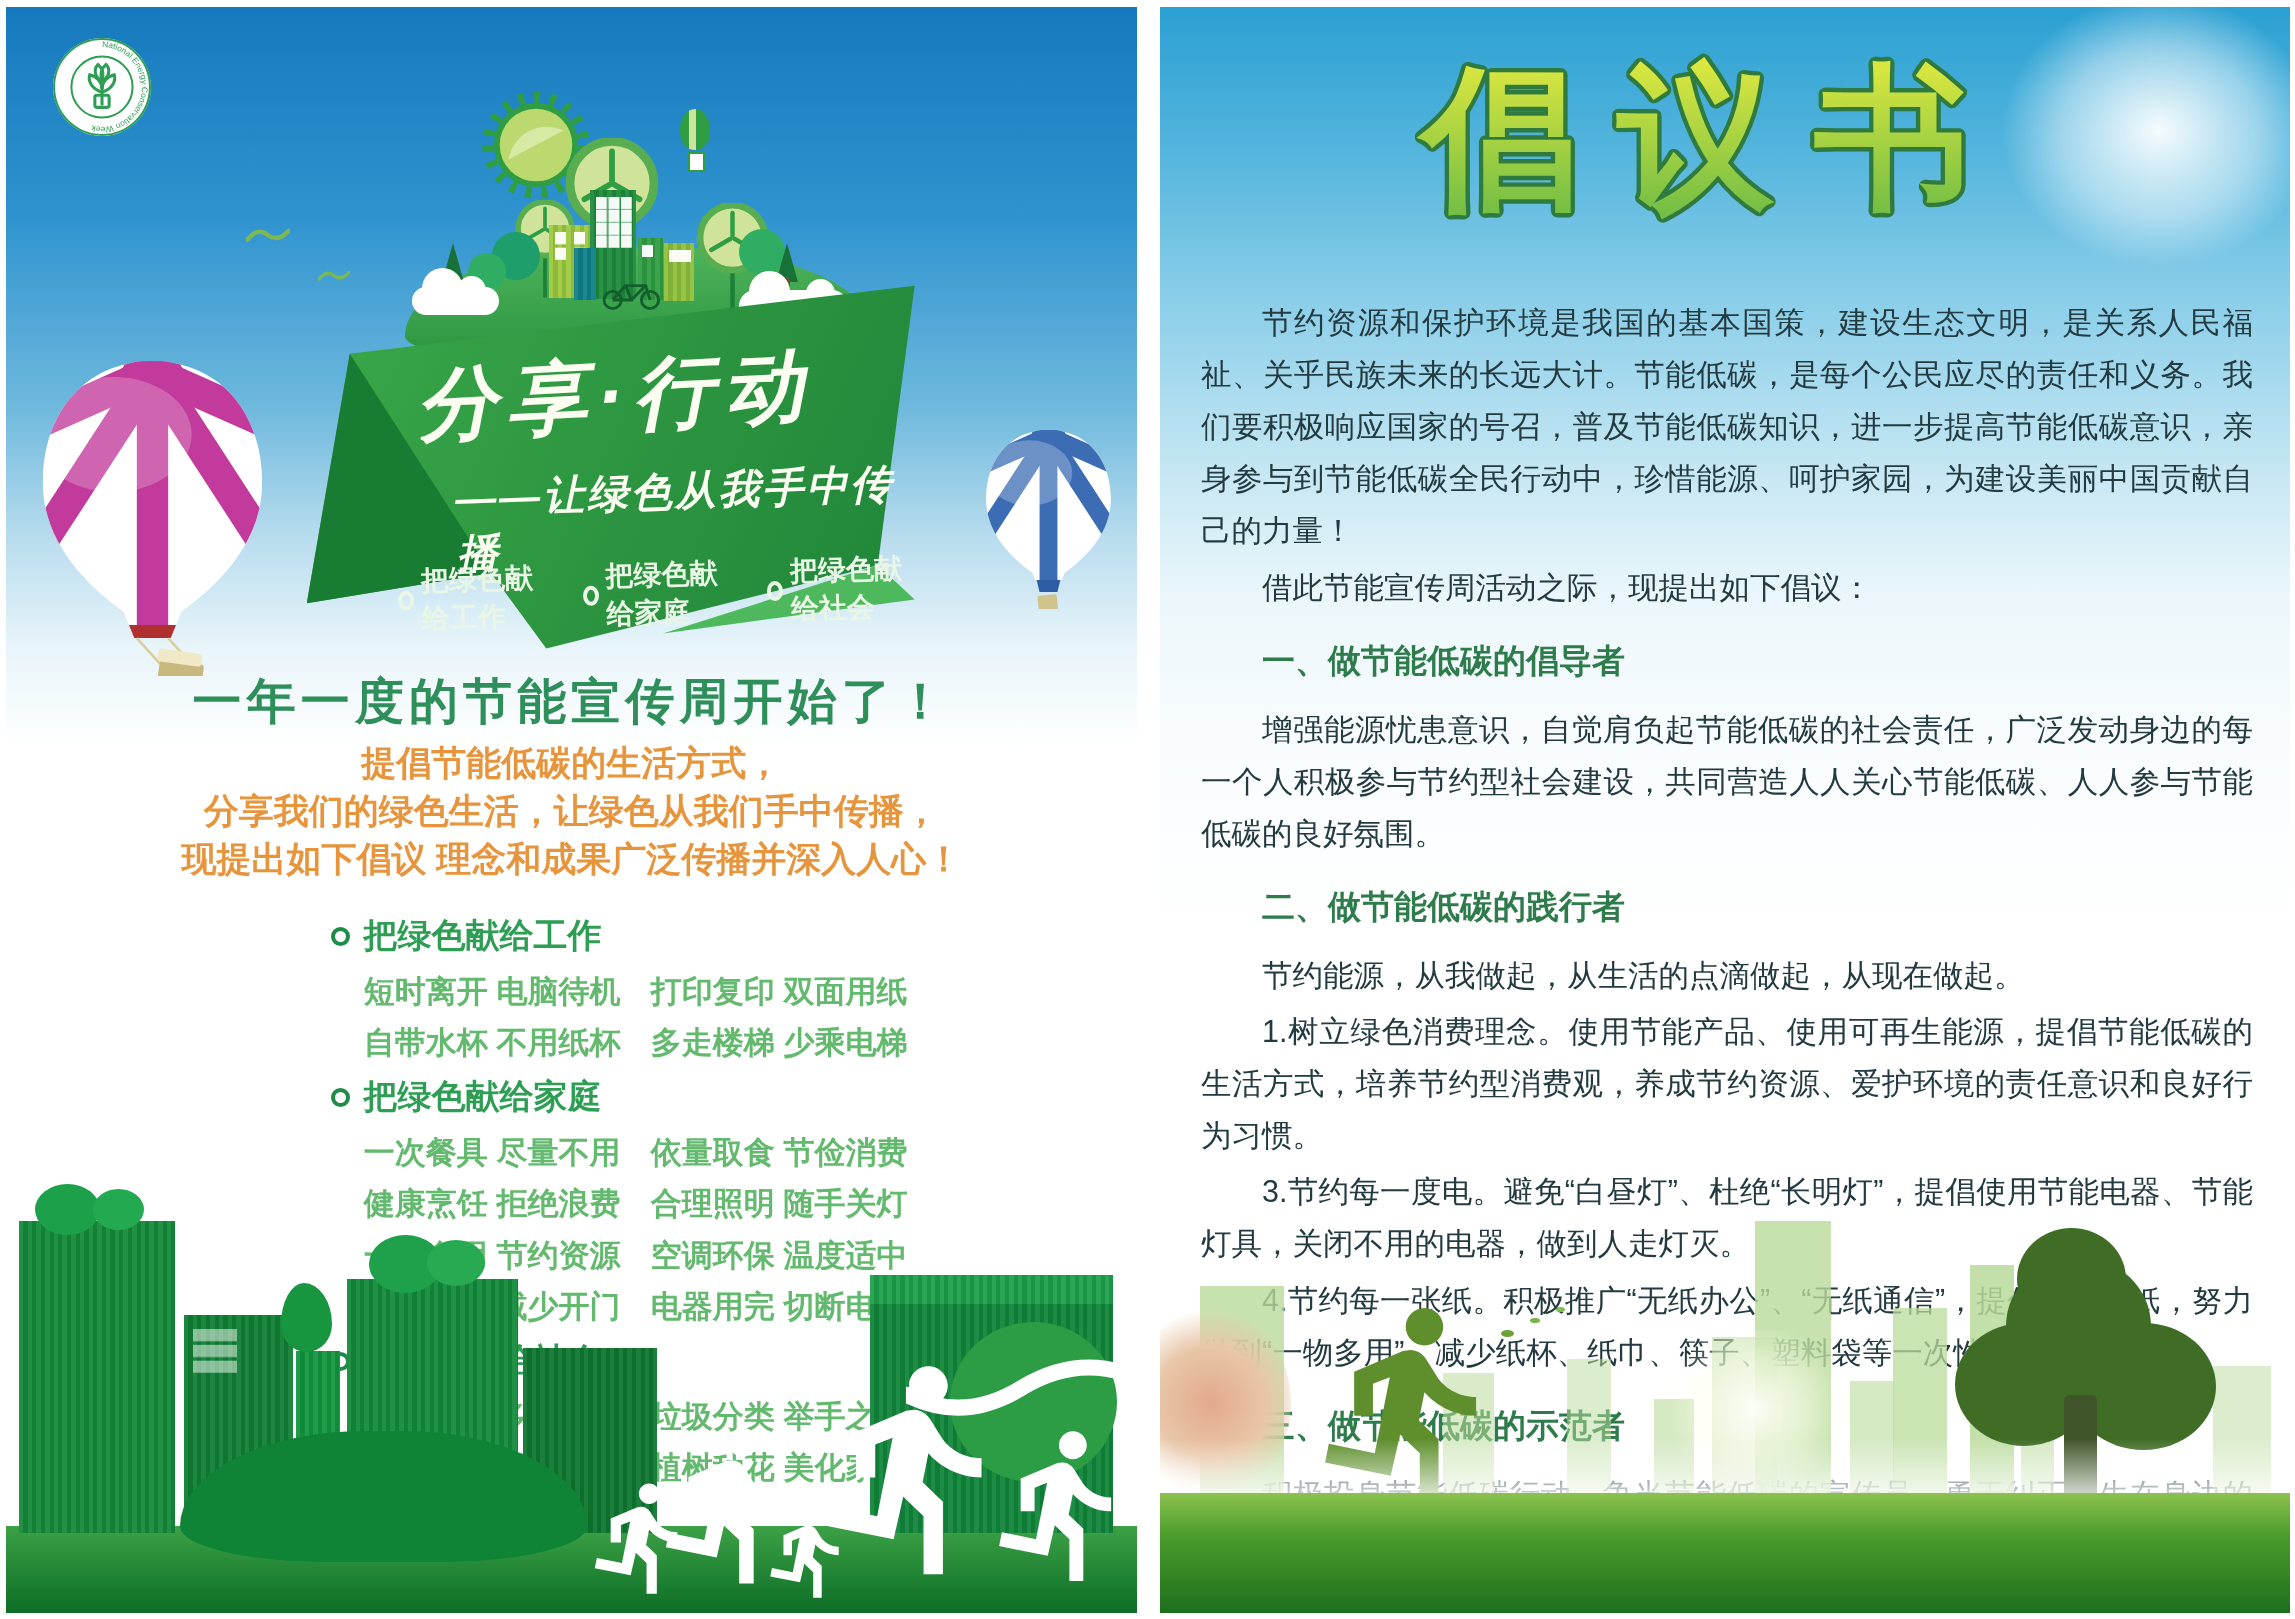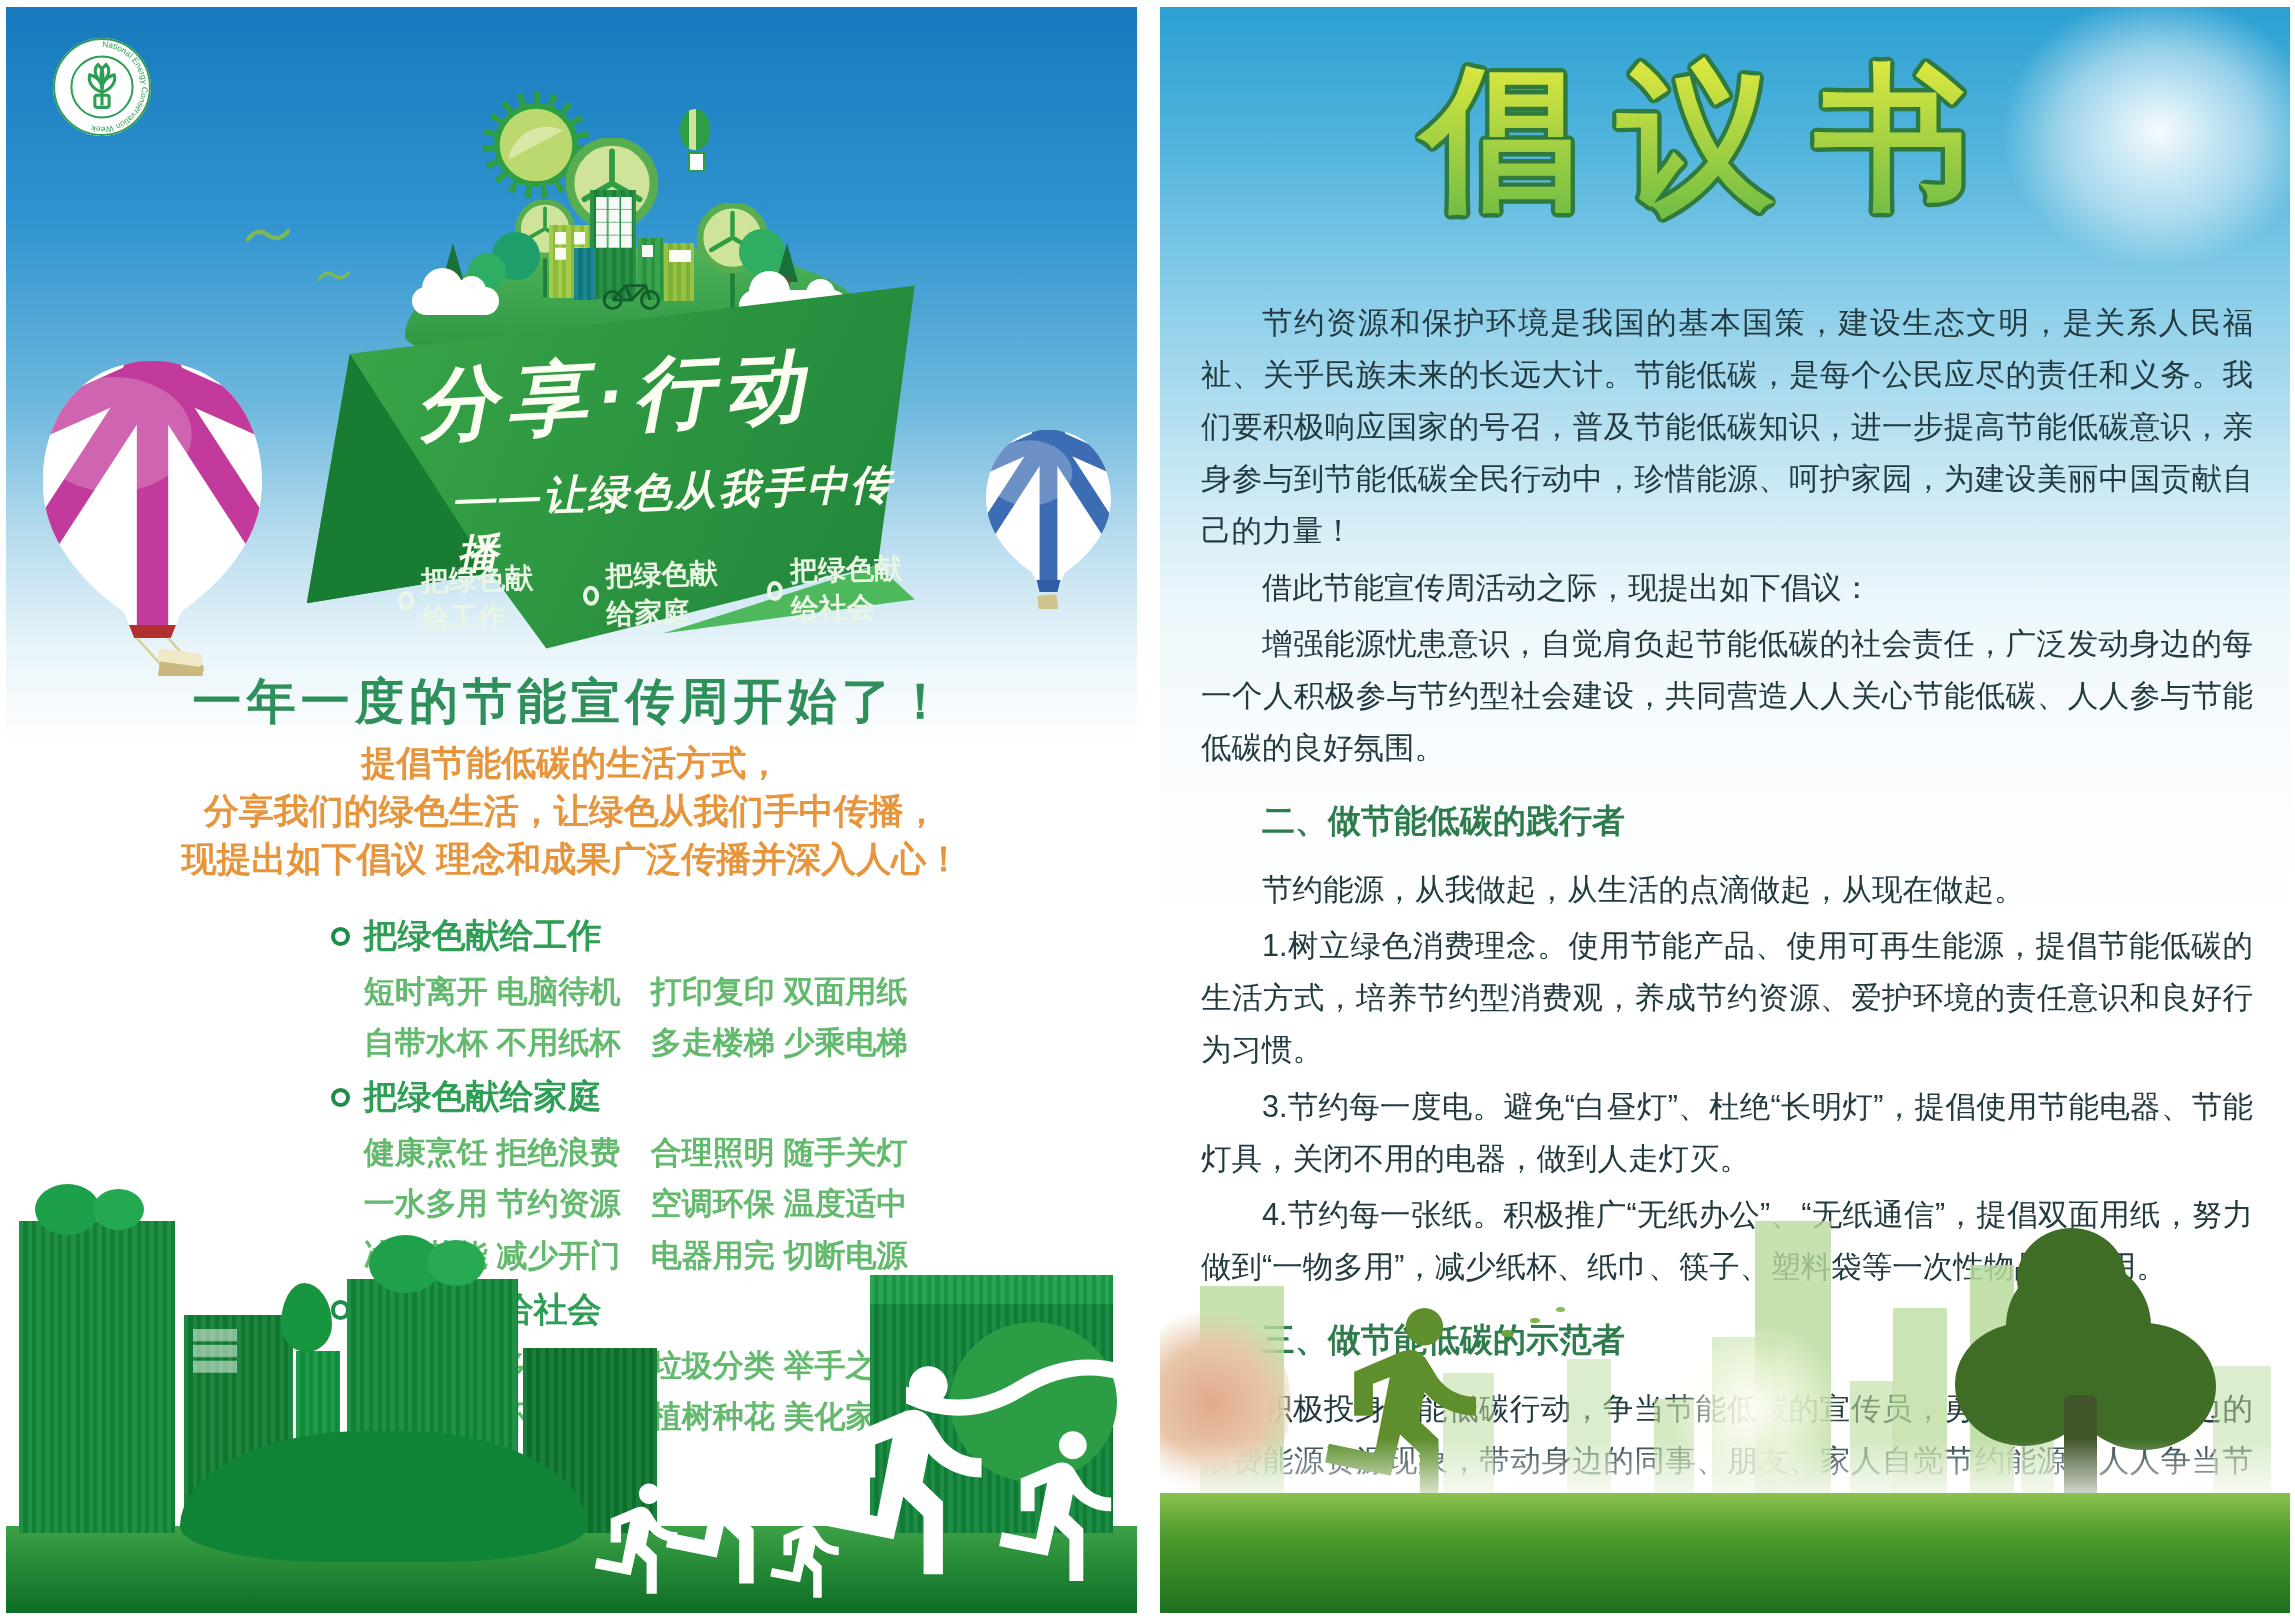--- a/index.html
+++ b/index.html
@@ -284,20 +284,24 @@
       <div class="row">
         <span class="c1">自带水杯 不用纸杯</span>
         <span>多走楼梯 少乘电梯</span>
       </div>
 
       <div class="sec-title">
         <span class="ring2"></span>
         <span>把绿色献给家庭</span>
       </div>
       <div class="row">
+        <span class="c1">一次餐具 尽量不用</span>
+        <span>依量取食 节俭消费</span>
+      </div>
+      <div class="row">
         <span class="c1">健康烹饪 拒绝浪费</span>
         <span>合理照明 随手关灯</span>
       </div>
       <div class="row">
         <span class="c1">一水多用 节约资源</span>
         <span>空调环保 温度适中</span>
       </div>
       <div class="row">
         <span class="c1">冰箱节能 减少开门</span>
         <span>电器用完 切断电源</span>
@@ -360,20 +364,21 @@
   <section class="page page-right">
     <div class="r-flare"></div>
 
     <svg class="r-title" width="690" height="218" viewBox="0 0 950 300">
       <text x="30" y="225" font-family="Liberation Sans, sans-serif" font-size="215" font-weight="bold" letter-spacing="55" fill="url(#titleGrad)" stroke="#2f7a3e" stroke-width="12" stroke-linejoin="round" paint-order="stroke">倡议书</text>
     </svg>
 
     <div class="r-text">
       <p class="body">节约资源和保护环境是我国的基本国策，建设生态文明，是关系人民福祉、关乎民族未来的长远大计。节能低碳，是每个公民应尽的责任和义务。我们要积极响应国家的号召，普及节能低碳知识，进一步提高节能低碳意识，亲身参与到节能低碳全民行动中，珍惜能源、呵护家园，为建设美丽中国贡献自己的力量！</p>
       <p class="body">借此节能宣传周活动之际，现提出如下倡议：</p>
+      <p class="heading">一、做节能低碳的倡导者</p>
       <p class="body">增强能源忧患意识，自觉肩负起节能低碳的社会责任，广泛发动身边的每一个人积极参与节约型社会建设，共同营造人人关心节能低碳、人人参与节能低碳的良好氛围。</p>
       <p class="heading">二、做节能低碳的践行者</p>
       <p class="body">节约能源，从我做起，从生活的点滴做起，从现在做起。</p>
       <p class="body">1.树立绿色消费理念。使用节能产品、使用可再生能源，提倡节能低碳的生活方式，培养节约型消费观，养成节约资源、爱护环境的责任意识和良好行为习惯。</p>
       <p class="body">3.节约每一度电。避免“白昼灯”、杜绝“长明灯”，提倡使用节能电器、节能灯具，关闭不用的电器，做到人走灯灭。</p>
       <p class="body">4.节约每一张纸。积极推广“无纸办公”、“无纸通信”，提倡双面用纸，努力做到“一物多用”，减少纸杯、纸巾、筷子、塑料袋等一次性物品的使用。</p>
       <p class="heading">三、做节能低碳的示范者</p>
       <p class="body">积极投身节能低碳行动，争当节能低碳的宣传员，勇于纠正发生在身边的浪费能源资源现象，带动身边的同事、朋友、家人自觉节约能源，人人争当节能低碳卫士，为节能低碳出一份力、尽一份责。为全社会节能低碳做出表率，共同营造全民参与节能低碳的良好氛围，为共建美丽中国做出积极的贡献！</p>
     </div>
 

